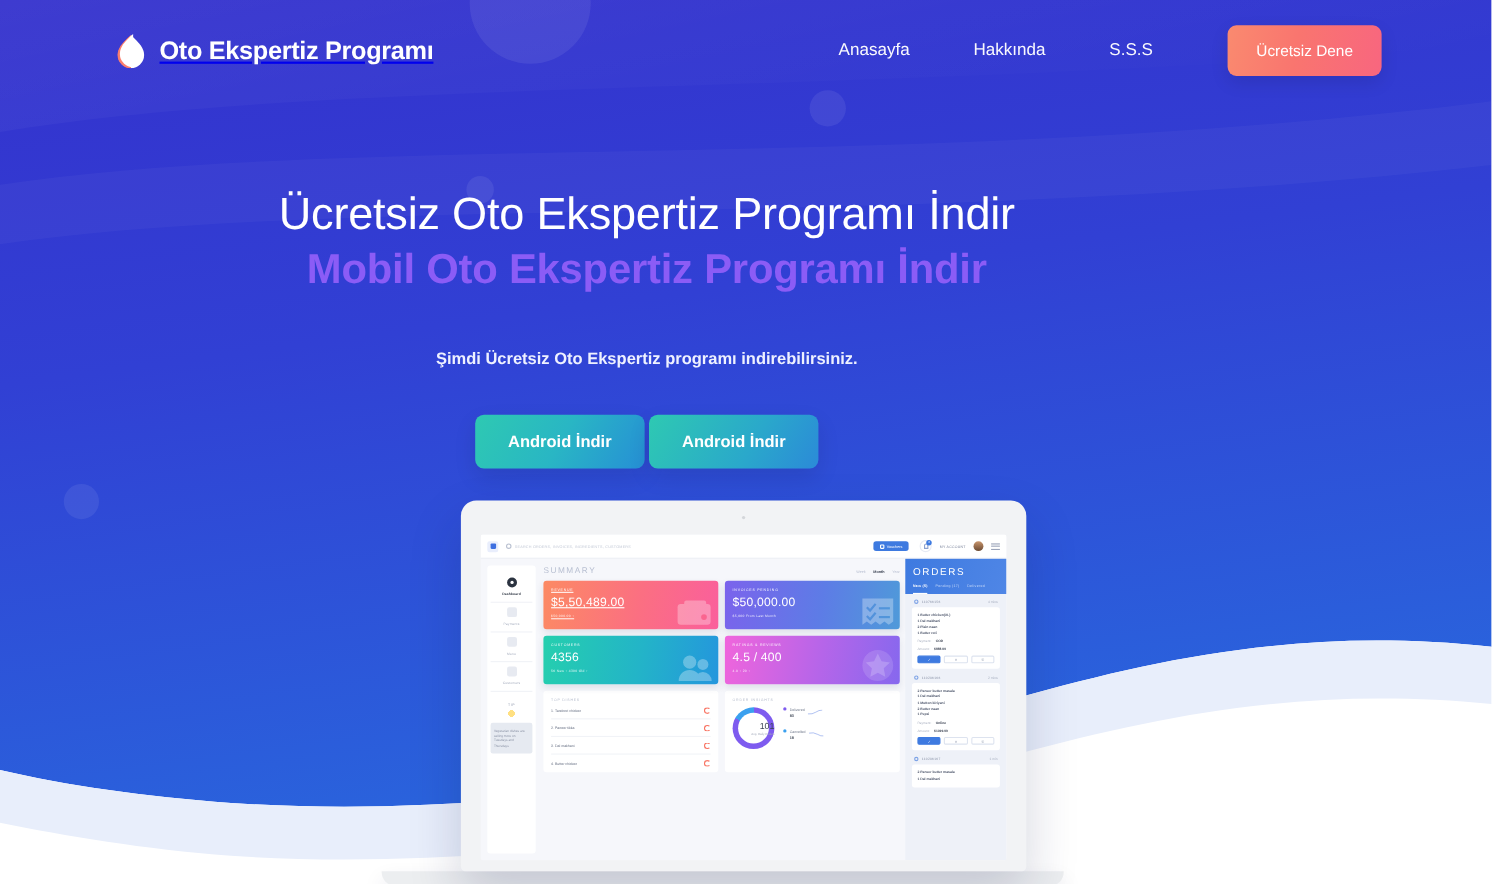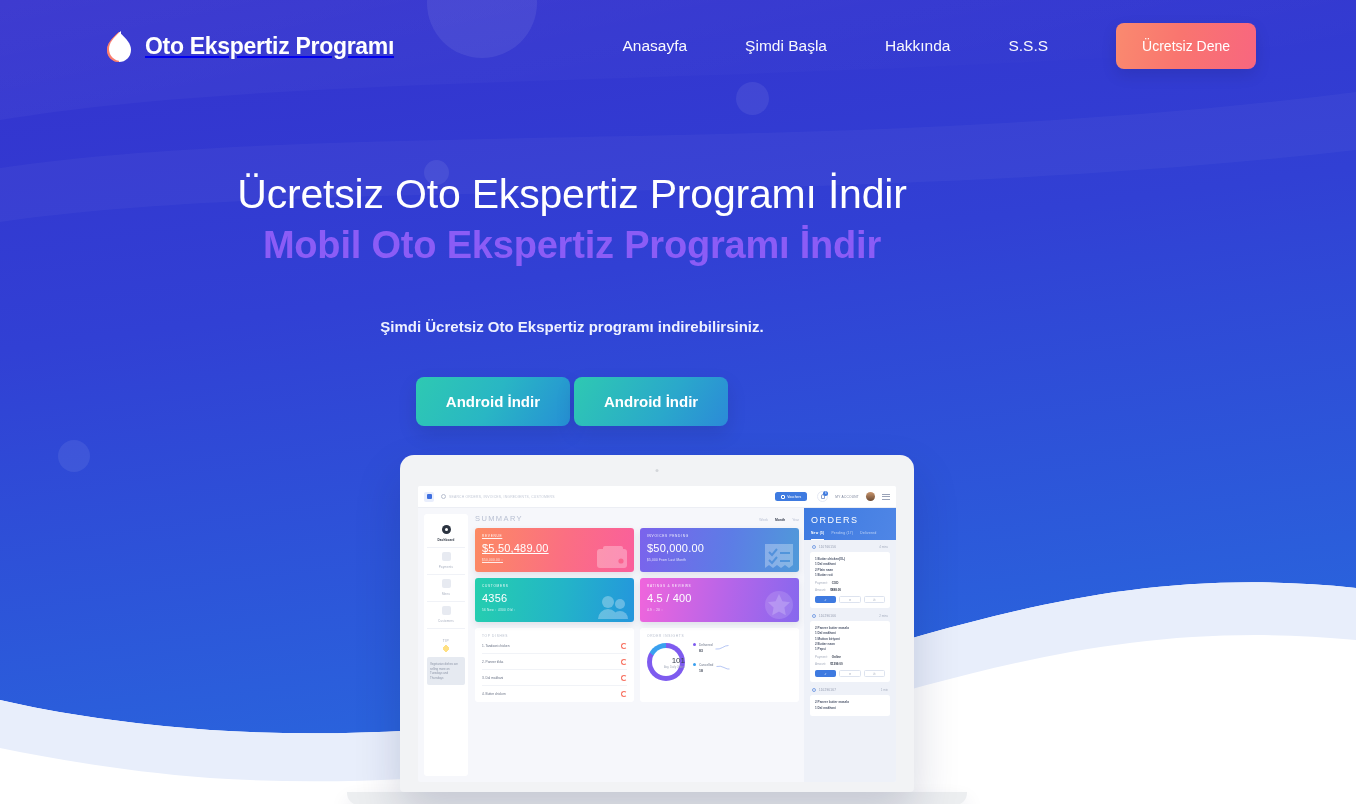--- a/index.html
+++ b/index.html
@@ -37,39 +37,40 @@
   }
   #cta-button {
     margin-left:36px;
     background:linear-gradient(100deg,#fa8a6f 0%,#f9756f 45%,#f8667f 100%);
     color:#fff; font-size:14px; border:none; border-radius:8px;
     padding:15px 26px; cursor:pointer; white-space:nowrap;
     box-shadow:0 6px 16px rgba(0,0,0,.10);
   }
 
   
-  #hero-copy { position:absolute; z-index:5; top:170px; left:0; width:1144px; text-align:center; }
+  #hero-copy { position:absolute; z-index:5; top:170px; left:16px; width:1144px; text-align:center; }
   #hero-title-1 { color:#fff; font-size:41px; font-weight:400; line-height:1.18; letter-spacing:-.2px; }
   #hero-title-2 { color:#8b5cf6; font-size:38px; font-weight:bold; line-height:1.18; letter-spacing:-.2px; margin-top:5px;}
   #hero-sub { color:#eef1ff; font-size:15px; font-weight:bold; margin-top:50px; }
   #hero-buttons { margin-top:42px; display:flex; justify-content:center; gap:4px; }
   .dl-btn {
     border:none; cursor:pointer; color:#fff; font-size:15px; font-weight:bold;
     padding:16px 30px; border-radius:8px; white-space:nowrap;
     box-shadow:0 8px 20px rgba(0,0,0,.10);
   }
   #btn-windows { background:linear-gradient(120deg,#2ec9b2 0%,#29b6c4 50%,#268fd6 100%); }
   #btn-android { background:linear-gradient(120deg,#2ec9b2 0%,#2aa8cb 60%,#2b8ad8 100%); }
 
   
   #laptop { position:absolute; z-index:6; left:400px; top:455px; width:514px; }
   #laptop-lid {
     width:514px; height:337px; background:#f2f3f5; border-radius:14px 14px 4px 4px;
     padding:31px 18px 10px 18px; box-shadow:0 22px 46px rgba(20,30,80,.18);
     position:relative;
+    margin-left:19px;
   }
   #laptop-camera {
     position:absolute; top:14px; left:50%; transform:translateX(-50%);
     width:3px; height:3px; border-radius:50%; background:#d4d6da;
   }
   #screen { width:100%; height:100%; background:#f6f7fb; border-radius:2px; overflow:hidden; position:relative; }
   #laptop-base {
     width:620px; margin-left:-53px; height:13px; background:#eceef0;
     border-radius:0 0 12px 12px; box-shadow:0 10px 20px rgba(20,30,80,.12);
   }
@@ -226,21 +227,20 @@
         <path d="M15 2 C23 9 27 14 27 20 a12 12 0 0 1 -12 12 Z" fill="#ffffff"></path>
         <path d="M15 2 C7 9 3 14 3 20 a12 12 0 0 0 12 12 Z" fill="#fa7e6e"></path>
         <path d="M17 1 C9 8 5 13 5 19 a12 12 0 0 0 12 12 Z" fill="#ffffff"></path>
       </svg>
     </span>
     <span id="brand-name">Oto Ekspertiz Programı</span>
   </a>
 
   <nav id="nav">
     <a class="nav-link" href="#">Anasayfa</a>
-    <a class="nav-link" href="#">Şimdi Başla</a>
     <a class="nav-link" href="#">Hakkında</a>
     <a class="nav-link" href="#">S.S.S</a>
     <button id="cta-button">Ücretsiz Dene</button>
   </nav>
 </header>
 
 <section id="hero-copy">
   <h1 id="hero-title-1">Ücretsiz Oto Ekspertiz Programı İndir</h1>
   <h2 id="hero-title-2">Mobil Oto Ekspertiz Programı İndir</h2>
   <p id="hero-sub">Şimdi Ücretsiz Oto Ekspertiz programı indirebilirsiniz.</p>

